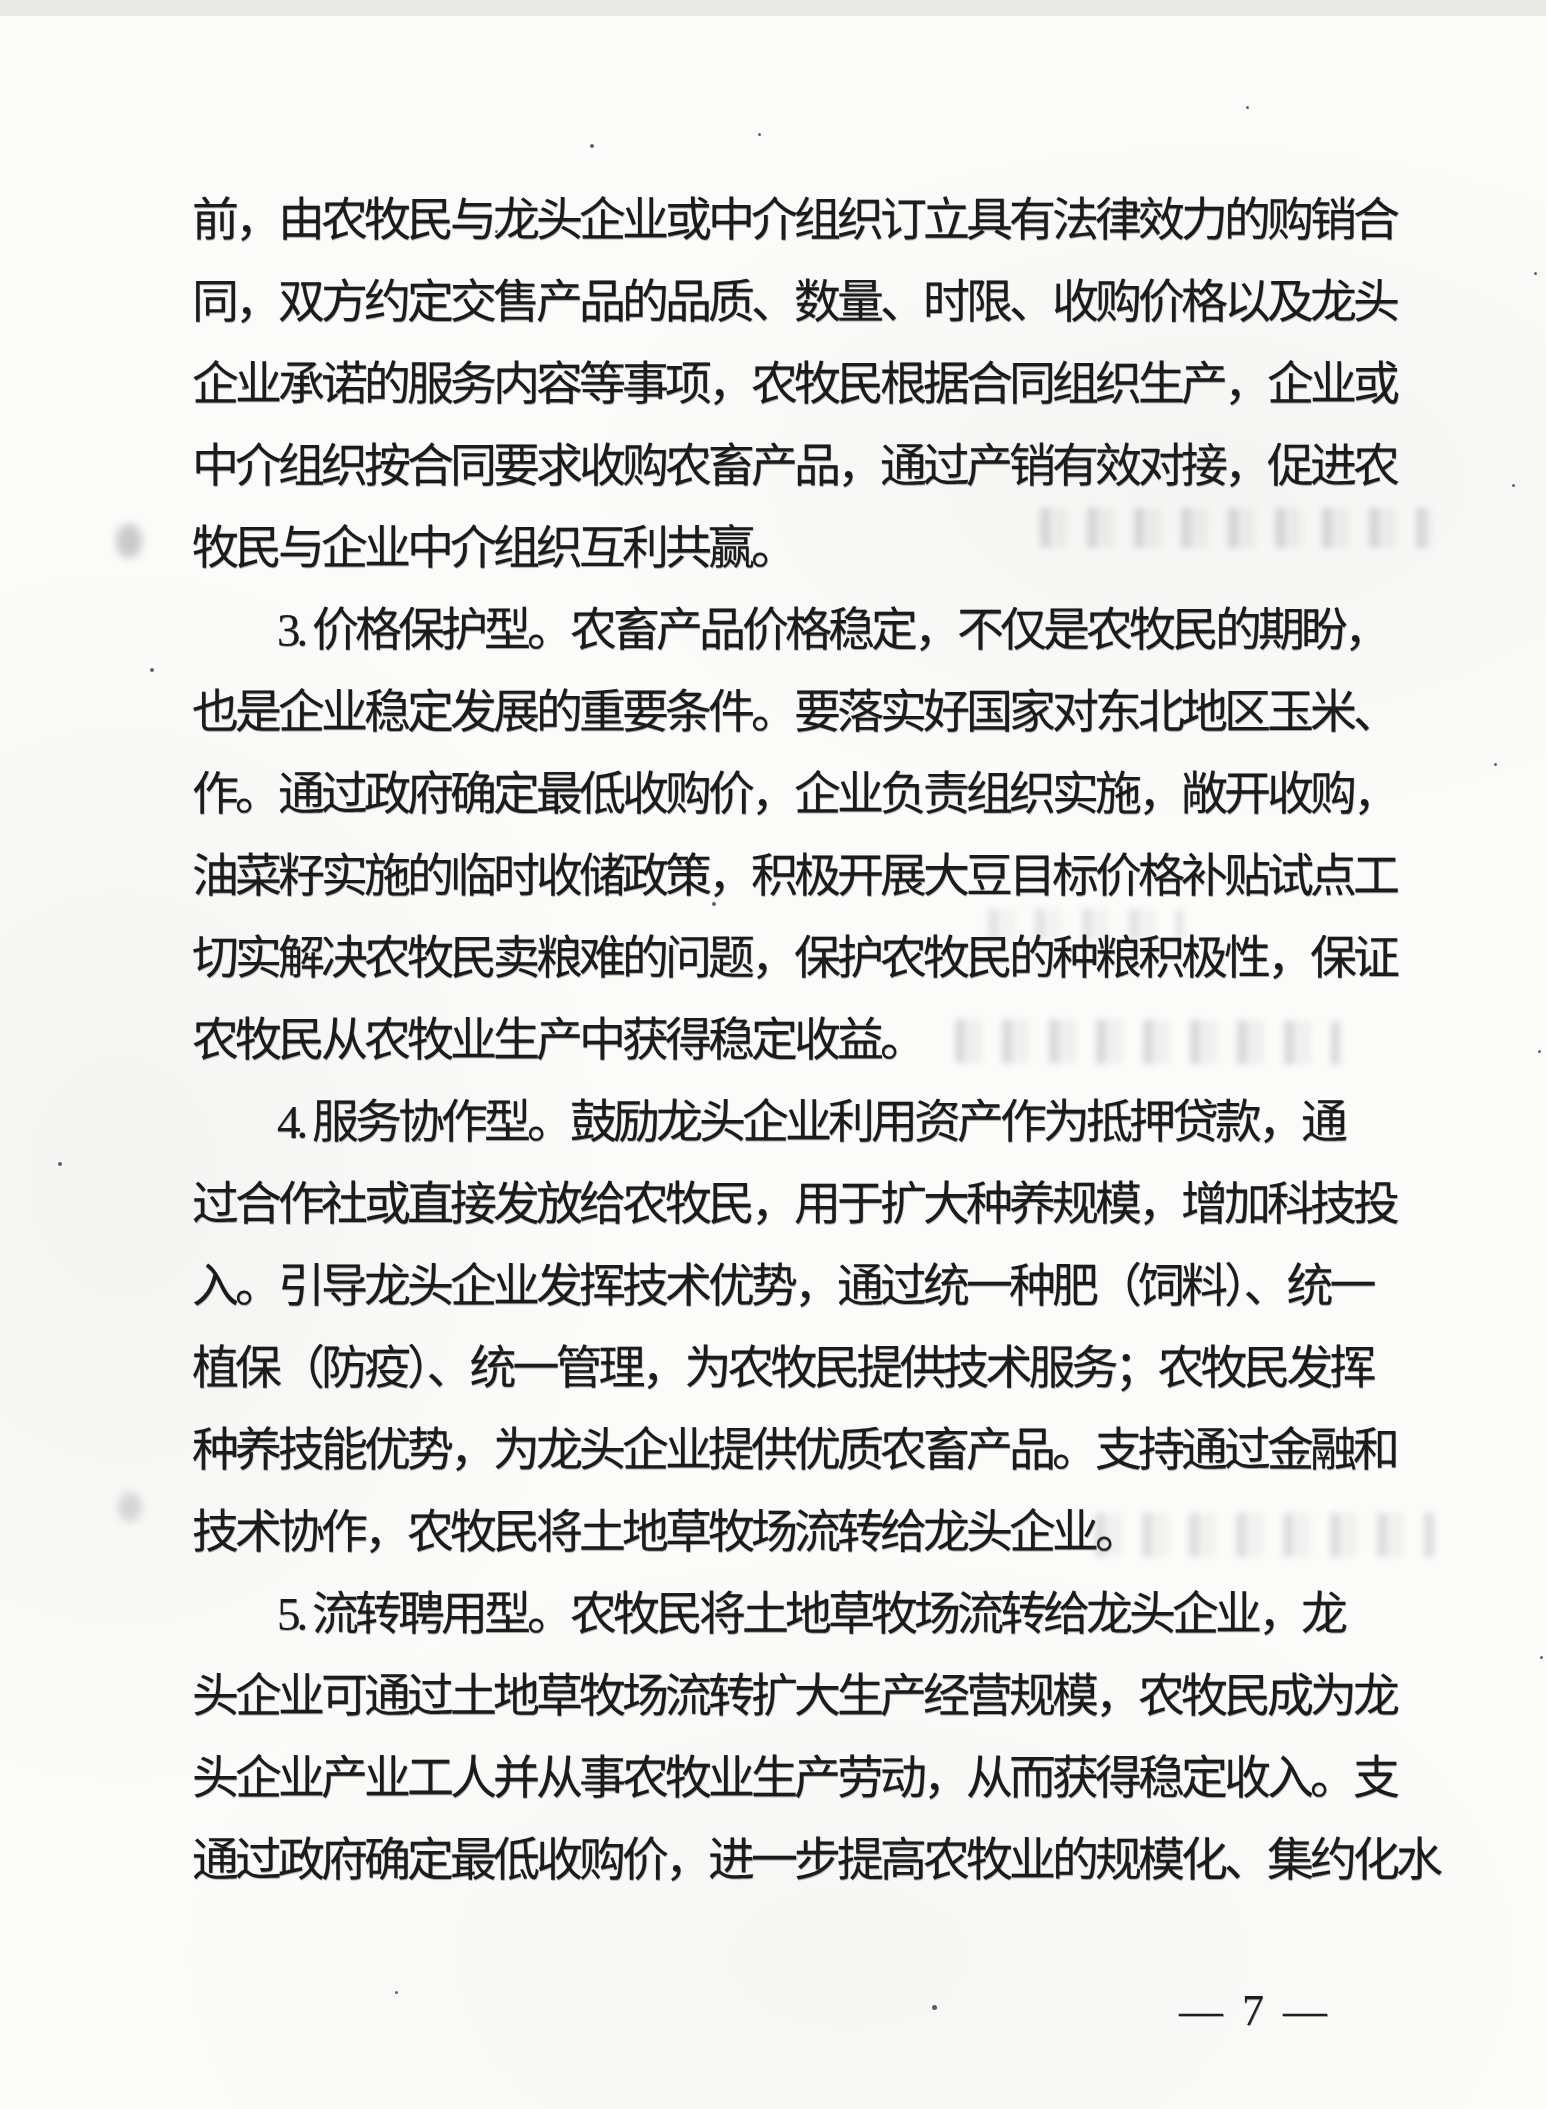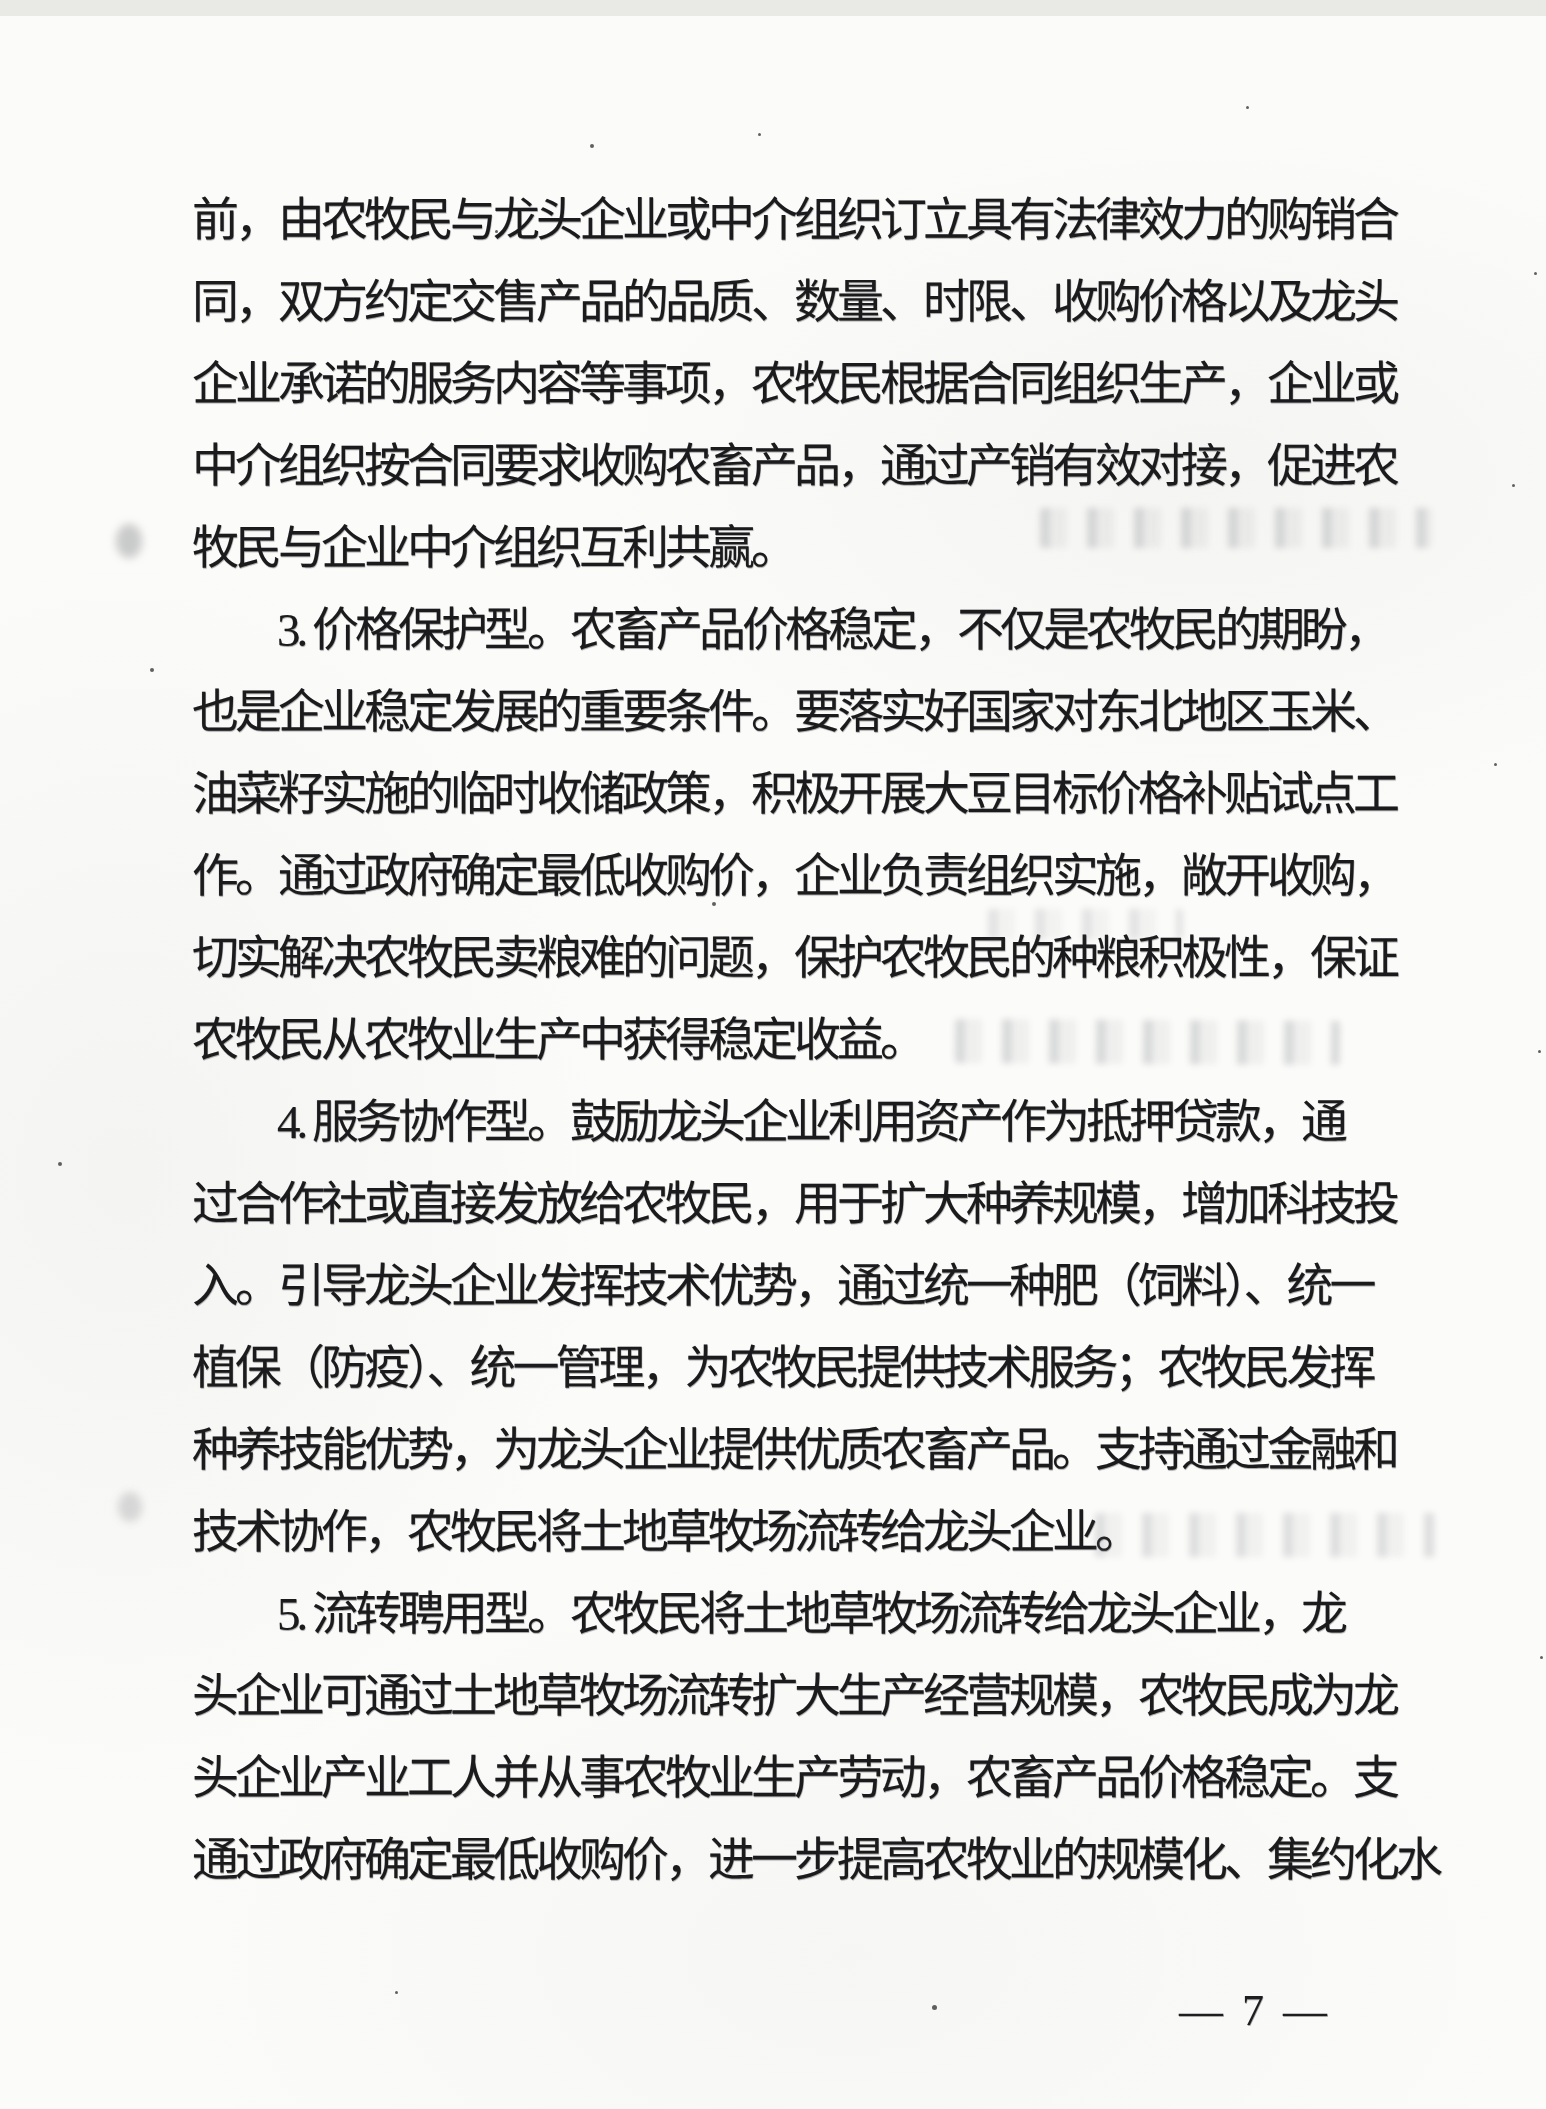--- a/index.html
+++ b/index.html
@@ -98,39 +98,39 @@
       <div class="line">前，由农牧民与龙头企业或中介组织订立具有法律效力的购销合</div>
       <div class="line">同，双方约定交售产品的品质、数量、时限、收购价格以及龙头</div>
       <div class="line">企业承诺的服务内容等事项，农牧民根据合同组织生产，企业或</div>
       <div class="line">中介组织按合同要求收购农畜产品，通过产销有效对接，促进农</div>
       <div class="line">牧民与企业中介组织互利共赢。</div>
     </div>
 
     <div class="paragraph">
       <div class="line indent">3. 价格保护型。农畜产品价格稳定，不仅是农牧民的期盼，</div>
       <div class="line">也是企业稳定发展的重要条件。要落实好国家对东北地区玉米、</div>
+      <div class="line">作。通过政府确定最低收购价，企业负责组织实施，敞开收购，</div>
       <div class="line">油菜籽实施的临时收储政策，积极开展大豆目标价格补贴试点工</div>
-      <div class="line">作。通过政府确定最低收购价，企业负责组织实施，敞开收购，</div>
       <div class="line">切实解决农牧民卖粮难的问题，保护农牧民的种粮积极性，保证</div>
       <div class="line">农牧民从农牧业生产中获得稳定收益。</div>
     </div>
 
     <div class="paragraph">
       <div class="line indent">4. 服务协作型。鼓励龙头企业利用资产作为抵押贷款，通</div>
       <div class="line">过合作社或直接发放给农牧民，用于扩大种养规模，增加科技投</div>
       <div class="line">入。引导龙头企业发挥技术优势，通过统一种肥（饲料）、统一</div>
       <div class="line">植保（防疫）、统一管理，为农牧民提供技术服务；农牧民发挥</div>
       <div class="line">种养技能优势，为龙头企业提供优质农畜产品。支持通过金融和</div>
       <div class="line">技术协作，农牧民将土地草牧场流转给龙头企业。</div>
     </div>
 
     <div class="paragraph">
       <div class="line indent">5. 流转聘用型。农牧民将土地草牧场流转给龙头企业，龙</div>
       <div class="line">头企业可通过土地草牧场流转扩大生产经营规模，农牧民成为龙</div>
-      <div class="line">头企业产业工人并从事农牧业生产劳动，农畜产品价格稳定。支</div>
+      <div class="line">头企业产业工人并从事农牧业生产劳动，从而获得稳定收入。支</div>
       <div class="line">通过政府确定最低收购价，进一步提高农牧业的规模化、集约化水</div>
     </div>
 
   </div>
 
   <div class="page-number">— 7 —</div>
 
   <div class="ghost ghost-a"></div>
   <div class="ghost ghost-b"></div>
   <div class="ghost ghost-c"></div>

